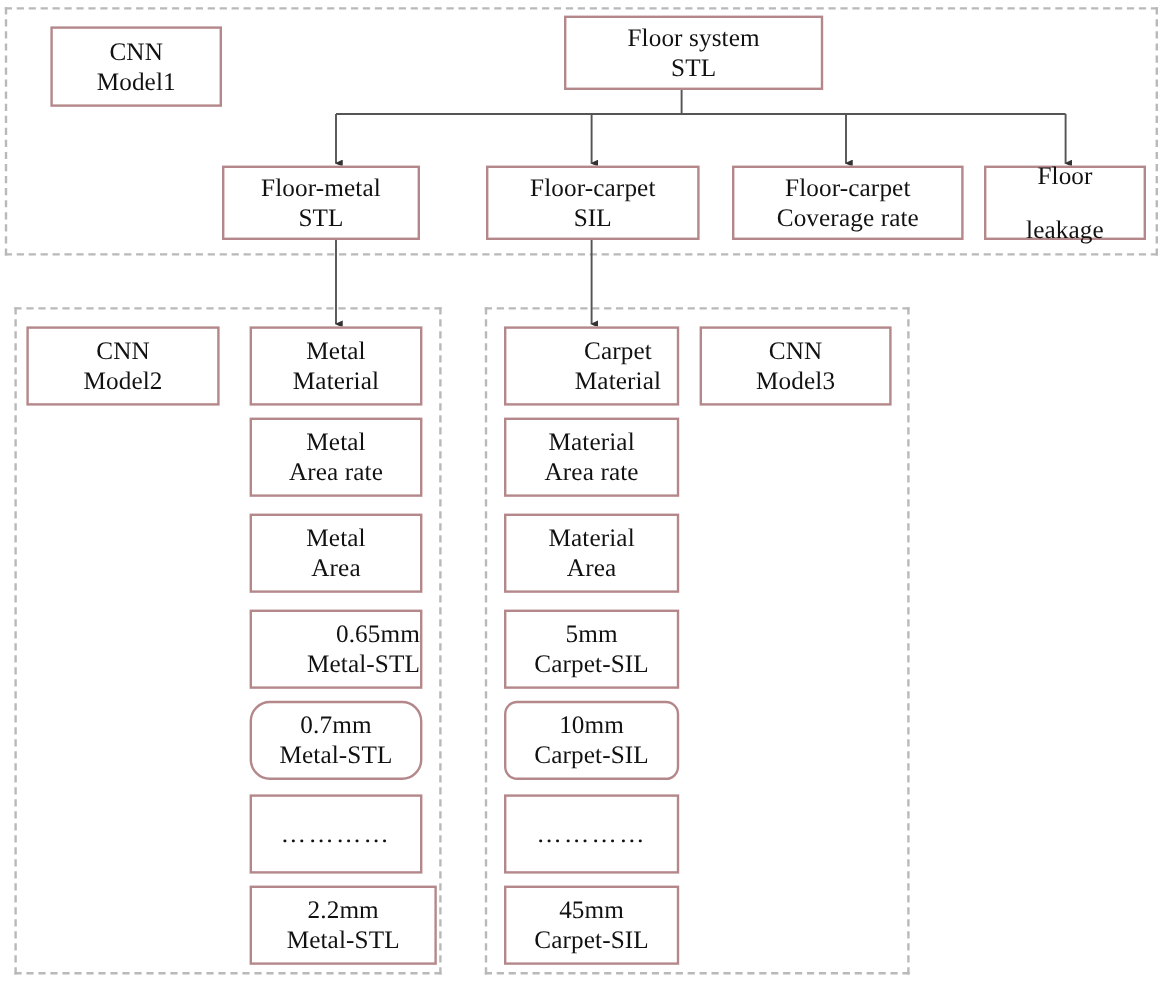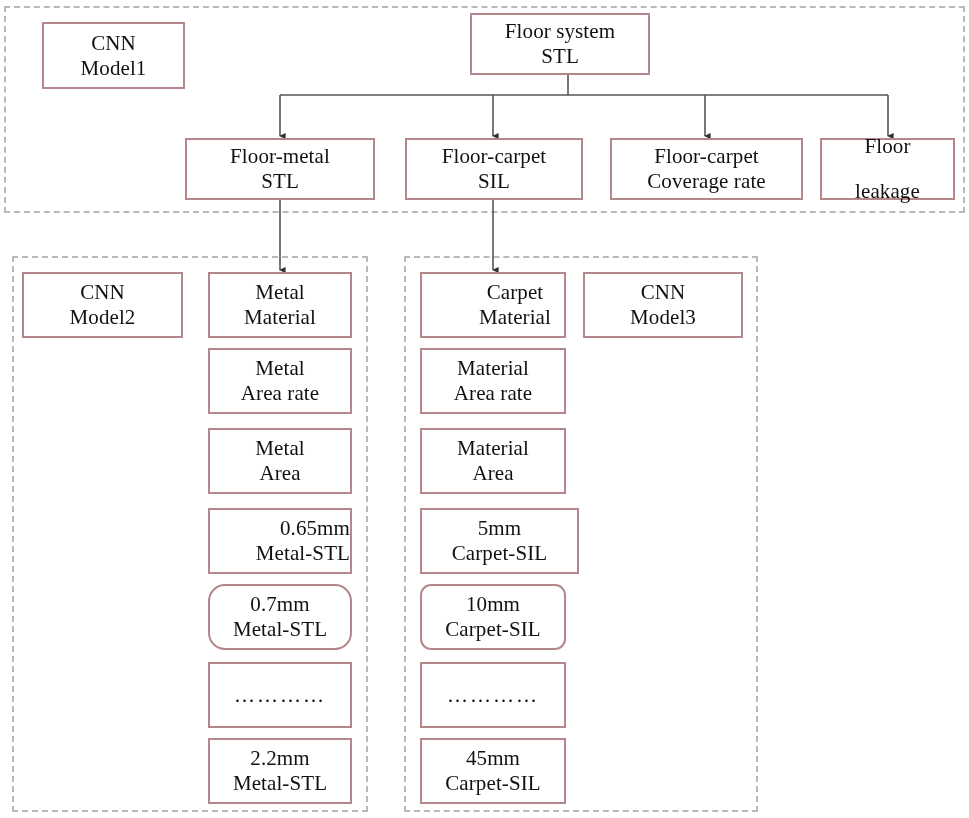--- a/index.html
+++ b/index.html
@@ -87,25 +87,25 @@
         <line x1="280" y1="200" x2="280" y2="270" stroke="#555555" marker-end="url(#arrowhead)"></line>
         <line x1="493" y1="200" x2="493" y2="270" stroke="#555555" marker-end="url(#arrowhead)"></line>
       </g>
   </svg>
 
   <div id="node-layer">
       <div class="node" id="cnn-model1" style="left: 42px; top: 22px; width: 143px; height: 67px; border-color: rgb(180, 135, 138);">
         <span class="ln">CNN</span>
         <span class="ln">Model1</span>
       </div>
-      <div class="node" id="floor-system-stl" style="left: 470px; top: 13px; width: 180px; height: 62px; border-color: rgb(180, 135, 138);">
+      <div class="node" id="floor-system-stl" style="left: 470px; top: 13px; width: 216px; height: 62px; border-color: rgb(180, 135, 138);">
         <span class="ln">Floor system</span>
         <span class="ln">STL</span>
       </div>
-      <div class="node" id="floor-metal-stl" style="left: 185px; top: 138px; width: 190px; height: 62px; border-color: rgb(180, 135, 138);">
+      <div class="node" id="floor-metal-stl" style="left: 185px; top: 138px; width: 165px; height: 62px; border-color: rgb(180, 135, 138);">
         <span class="ln">Floor-metal</span>
         <span class="ln">STL</span>
       </div>
       <div class="node" id="floor-carpet-sil" style="left: 405px; top: 138px; width: 178px; height: 62px; border-color: rgb(180, 135, 138);">
         <span class="ln">Floor-carpet</span>
         <span class="ln">SIL</span>
       </div>
       <div class="node" id="floor-carpet-rate" style="left: 610px; top: 138px; width: 193px; height: 62px; border-color: rgb(180, 135, 138);">
         <span class="ln">Floor-carpet</span>
         <span class="ln">Coverage rate</span>
@@ -134,41 +134,41 @@
         <span class="ln">0.65mm</span>
         <span class="ln">Metal-STL</span>
       </div>
       <div class="node" id="metal-stl-07" style="left: 208px; top: 584px; width: 144px; height: 66px; border-color: rgb(180, 135, 138); border-radius: 17px;">
         <span class="ln">0.7mm</span>
         <span class="ln">Metal-STL</span>
       </div>
       <div class="node dots" id="metal-ellipsis" style="left: 208px; top: 662px; width: 144px; height: 66px; border-color: rgb(180, 135, 138);">
         <span class="ln">…………</span>
       </div>
-      <div class="node" id="metal-stl-22" style="left: 208px; top: 738px; width: 144px; height: 66px; border-color: rgb(180, 135, 138);">
+      <div class="node" id="metal-stl-22" style="left: 208px; top: 738px; width: 156px; height: 66px; border-color: rgb(180, 135, 138);">
         <span class="ln">2.2mm</span>
         <span class="ln">Metal-STL</span>
       </div>
       <div class="node" id="carpet-material" style="left: 420px; top: 272px; width: 146px; height: 66px; border-color: rgb(180, 135, 138); padding-left: 44px;">
         <span class="ln">Carpet</span>
         <span class="ln">Material</span>
       </div>
       <div class="node" id="cnn-model3" style="left: 583px; top: 272px; width: 160px; height: 66px; border-color: rgb(180, 135, 138);">
         <span class="ln">CNN</span>
         <span class="ln">Model3</span>
       </div>
       <div class="node" id="material-area-rate" style="left: 420px; top: 348px; width: 146px; height: 66px; border-color: rgb(180, 135, 138);">
         <span class="ln">Material</span>
         <span class="ln">Area rate</span>
       </div>
       <div class="node" id="material-area" style="left: 420px; top: 428px; width: 146px; height: 66px; border-color: rgb(180, 135, 138);">
         <span class="ln">Material</span>
         <span class="ln">Area</span>
       </div>
-      <div class="node" id="carpet-sil-5" style="left: 420px; top: 508px; width: 159px; height: 66px; border-color: rgb(180, 135, 138);">
+      <div class="node" id="carpet-sil-5" style="left: 420px; top: 508px; width: 146px; height: 66px; border-color: rgb(180, 135, 138);">
         <span class="ln">5mm</span>
         <span class="ln">Carpet-SIL</span>
       </div>
       <div class="node" id="carpet-sil-10" style="left: 420px; top: 584px; width: 146px; height: 66px; border-color: rgb(180, 135, 138); border-radius: 11px;">
         <span class="ln">10mm</span>
         <span class="ln">Carpet-SIL</span>
       </div>
       <div class="node dots" id="carpet-ellipsis" style="left: 420px; top: 662px; width: 146px; height: 66px; border-color: rgb(180, 135, 138);">
         <span class="ln">…………</span>
       </div>

